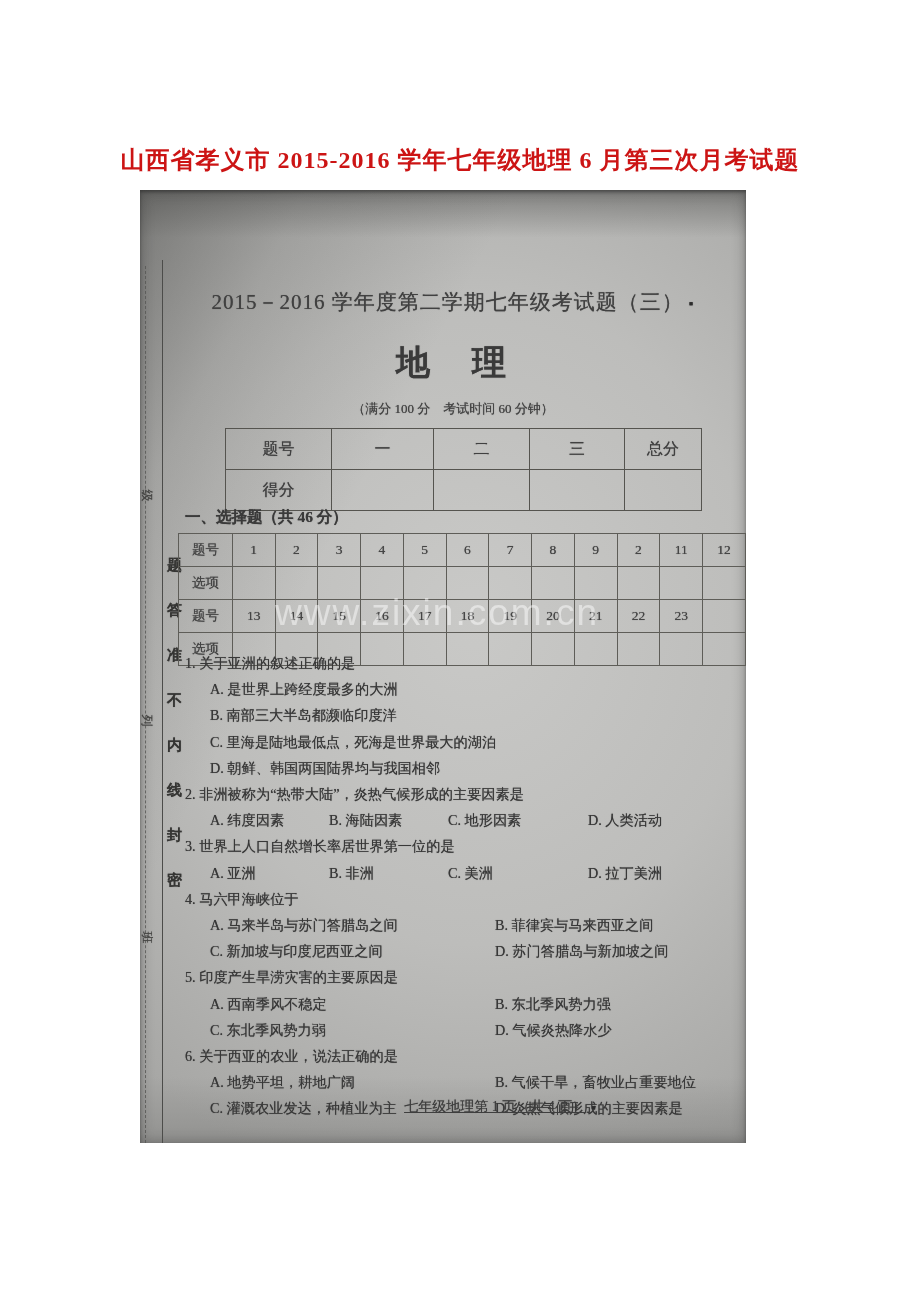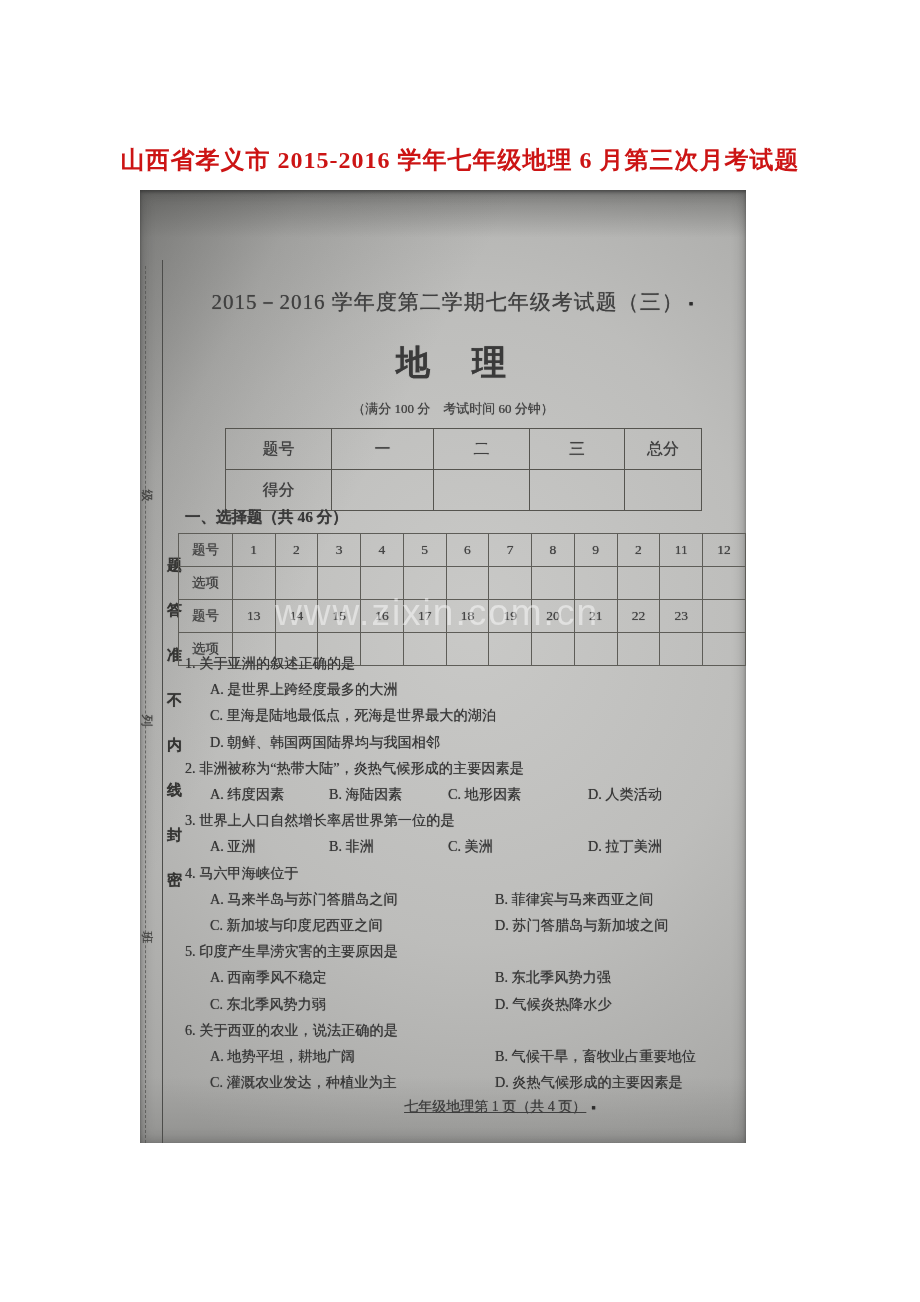--- a/index.html
+++ b/index.html
@@ -185,20 +185,21 @@
   </div>
 
   <div class="watermark">www.zixin.com.cn</div>
 
   <div class="questions">
 
     <div>
       <div>1. 关于亚洲的叙述正确的是</div>
       <div class="opts">
         <div>A. 是世界上跨经度最多的大洲</div>
+        <div>B. 南部三大半岛都濒临印度洋</div>
         <div>C. 里海是陆地最低点，死海是世界最大的湖泊</div>
         <div>D. 朝鲜、韩国两国陆界均与我国相邻</div>
       </div>
     </div>
 
     <div>
       <div>2. 非洲被称为“热带大陆”，炎热气候形成的主要因素是</div>
       <div class="optrow">
         <span class="w1">A. 纬度因素</span>
         <span class="w2">B. 海陆因素</span>

